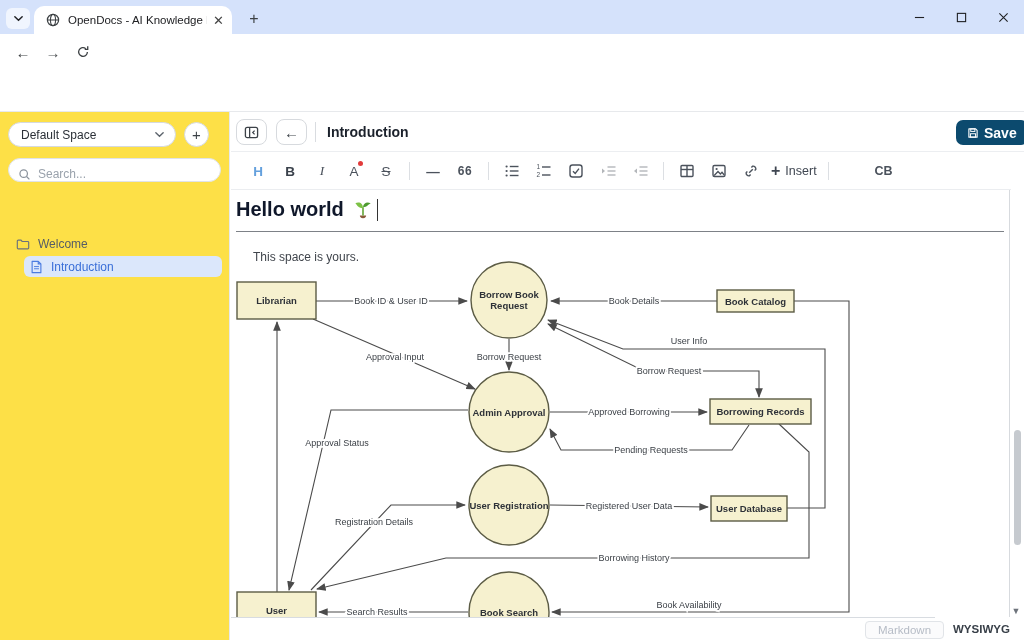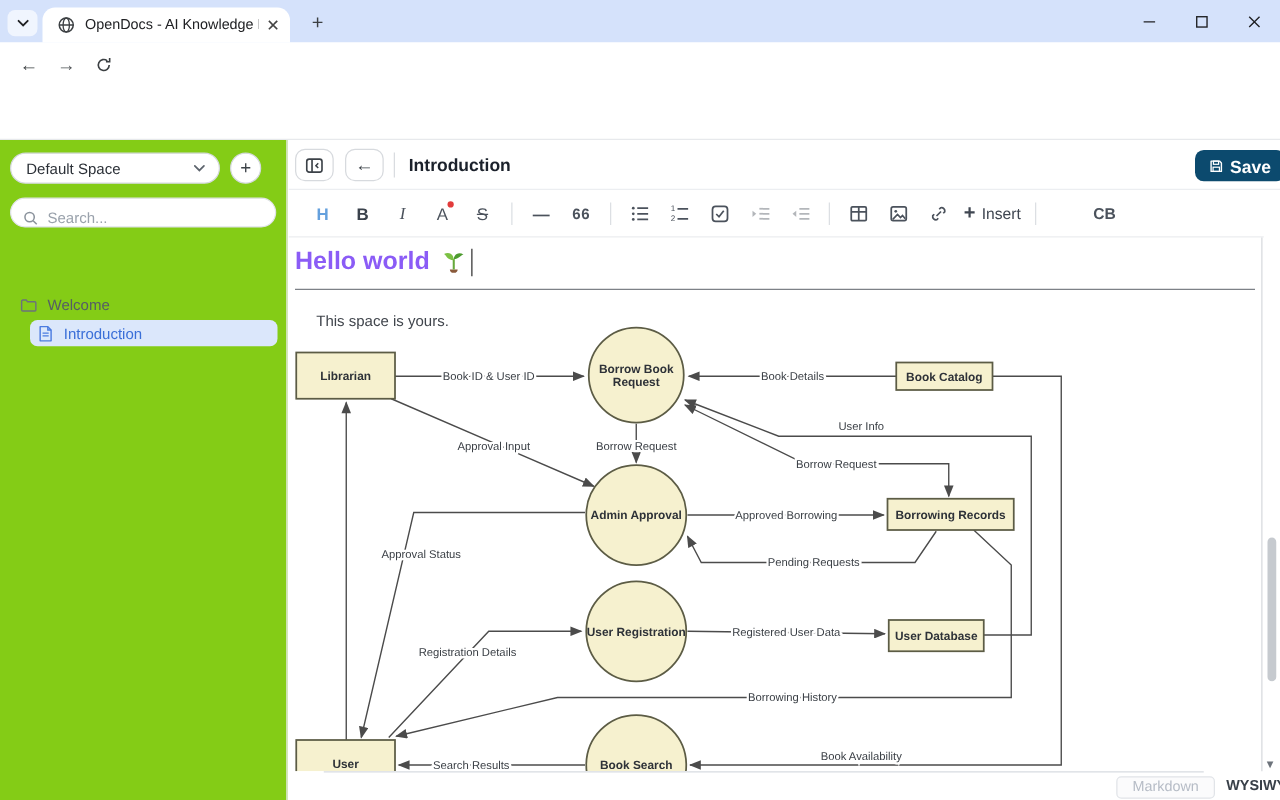--- a/index.html
+++ b/index.html
@@ -36,21 +36,21 @@
   .brandwrap { position:absolute; left:50px; top:76px; }
   .brand { font-size:14px; font-weight:700; color:#21242a; }
   .powered { font-size:10px; color:#5d646d; margin-top:1px; }
   .powered a { color:#5d646d; text-decoration:underline; cursor:pointer; }
   .logo { position:absolute; left:13px; top:76px; }
   .share-btn { position:absolute; left:840px; top:82px; height:25px; padding:0 10px; border:1px solid #d3d7dc; border-radius:7px; background:#fff; display:flex; align-items:center; gap:5px; font-size:12px; font-weight:600; color:#2f343b; cursor:pointer; }
   .moreapps-btn { position:absolute; left:908px; top:81px; height:26px; padding:0 12px; border:none; border-radius:13px; background:linear-gradient(90deg,#35a58a,#2ea455); color:#fff; font-size:11.5px; font-weight:700; display:flex; align-items:center; cursor:pointer; }
   .v-avatar { position:absolute; left:986px; top:78px; width:29px; height:29px; border-radius:50%; background:#1b8a3f; color:#fff; font-size:14px; font-weight:700; display:flex; align-items:center; justify-content:center; box-shadow:0 0 0 2px #e8f3eb inset; cursor:pointer; }
 
   
-  .sidebar { position:absolute; left:0; top:112px; width:230px; height:528px; background:#84cc16; border-right:1px solid #e6e8ec; }
+  .sidebar { position:absolute; left:0; top:112px; width:230px; height:528px; background:#fde047; border-right:1px solid #e6e8ec; }
   .space-pill { position:absolute; left:8px; top:10px; width:168px; height:25px; border:1px solid #d5d9de; border-radius:13px; background:#fff; display:flex; align-items:center; justify-content:space-between; padding:0 10px 0 12px; font-size:12px; color:#2b3037; cursor:pointer; }
   .add-space { position:absolute; left:184px; top:10px; width:25px; height:25px; border:1px solid #d5d9de; border-radius:13px; background:#fff; display:flex; align-items:center; justify-content:center; font-size:15px; color:#3c4248; cursor:pointer; }
   .search-pill { position:absolute; left:8px; top:46px; width:213px; height:24px; border:1px solid #e0e3e8; border-radius:12px; background:#fff; display:flex; align-items:flex-end; padding:0 9px; gap:7px; }
   .search-pill input { border:none; outline:none; font-size:12px; color:#2b3037; width:160px; background:transparent; font-family:inherit; }
   .search-pill input::placeholder { color:#9aa2ac; }
   .tree { position:absolute; left:0; top:82px; width:230px;margin-top:37px; }
   .tree-row { display:flex; align-items:center; gap:8px; height:21px; margin:2px 8px 2px 10px; padding:0 6px; border-radius:6px; font-size:12px; color:#555c66; cursor:pointer; }
   .tree-row.child { margin-left:24px; }
   .tree-row.selected { background:#dbe7fb; color:#3a6fd8; }
 
@@ -75,28 +75,28 @@
   .tb-horizontal-rule { font-weight:700; }
   .tb-code,.tb-code-block { font-size:12.5px; font-weight:600; }
   .tb-btn.disabled { opacity:.42; cursor:default; }
   .tb-insert { font-size:12.5px; color:#3f4651; }
   .tb-insert .plus { font-size:16px; font-weight:600; margin-right:1px; }
   .fc-wrap { position:relative; }
   .fc-dot { position:absolute; right:-4px; top:-3px; width:5px; height:5px; border-radius:50%; background:#e23b3b; }
 
   
   .content { position:absolute; left:0; top:78px; width:779px; height:427px; overflow:hidden; border-right:1px solid #d7dade; }
-  .doc-h1 { position:absolute; left:5px; top:8px; width:768px; font-size:20px; font-weight:800; color:#8b5cf6; border-bottom:1.5px solid #7d8187; padding-bottom:10px; display:flex; align-items:center; }
+  .doc-h1 { position:absolute; left:5px; top:8px; width:768px; font-size:20px; font-weight:800; color:#0f172a; border-bottom:1.5px solid #7d8187; padding-bottom:10px; display:flex; align-items:center; }
   .sprout { margin-left:8px; }
   .caret { width:1.5px; height:22px; background:#333; margin-left:3px; }
   .doc-p { position:absolute; left:22px; top:60px; font-size:12px; color:#40454c; }
   .diagram { position:absolute; left:0; top:0; }
 
   
-  .statusbar { position:absolute; left:0; top:505px; width:704px; height:23px; background:#fff; border-top:1px solid #d8dce1;margin-left:28px; }
+  .statusbar { position:absolute; left:0; top:505px; width:704px; height:23px; background:#fff; border-top:1px solid #d8dce1; }
   .md-pill { position:absolute; left:634px; top:3px; height:18px; padding:0 12px; border:1px solid #e1e4e8; border-radius:4px; background:#fbfbfc; font-size:11.5px; color:#b6bcc6; display:flex; align-items:center; cursor:pointer; }
   .wys-label { position:absolute; left:722px; top:5px; font-size:11.5px; font-weight:700; color:#394049; cursor:pointer; }
   .scroll-thumb { position:absolute; left:1014px; top:430px; width:7px; height:115px; border-radius:4px; background:#c6cacf; cursor:pointer; }
   .scroll-down { position:absolute; left:1009px; top:604px; width:14px; height:14px; display:flex; align-items:center; justify-content:center; color:#6d737b; font-size:9px; cursor:pointer; }
 
   svg text { font-family:"Liberation Sans","DejaVu Sans",sans-serif; }
 </style>
 </head>
 <body>
 

